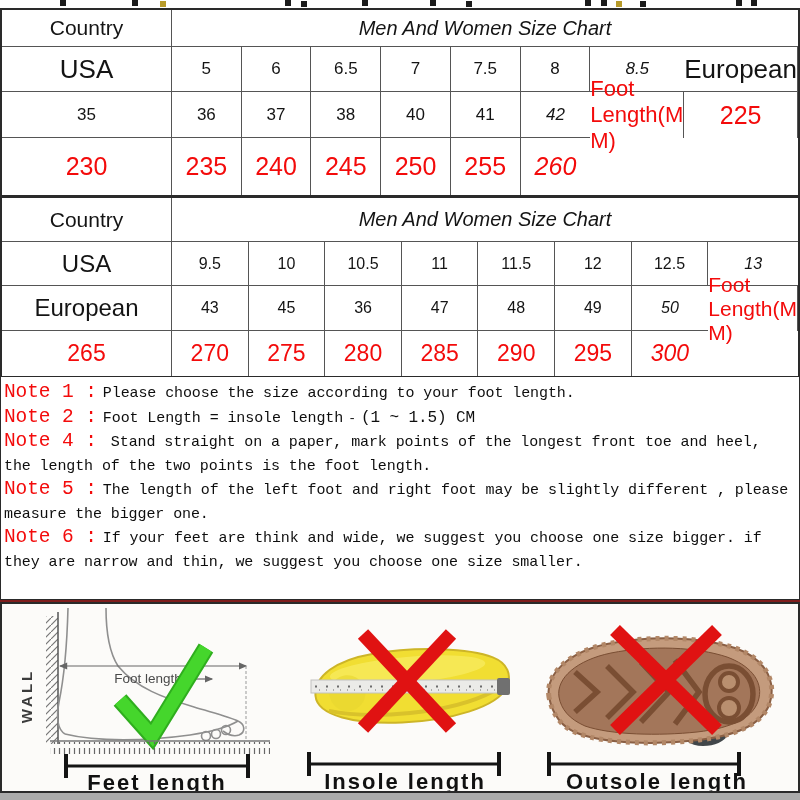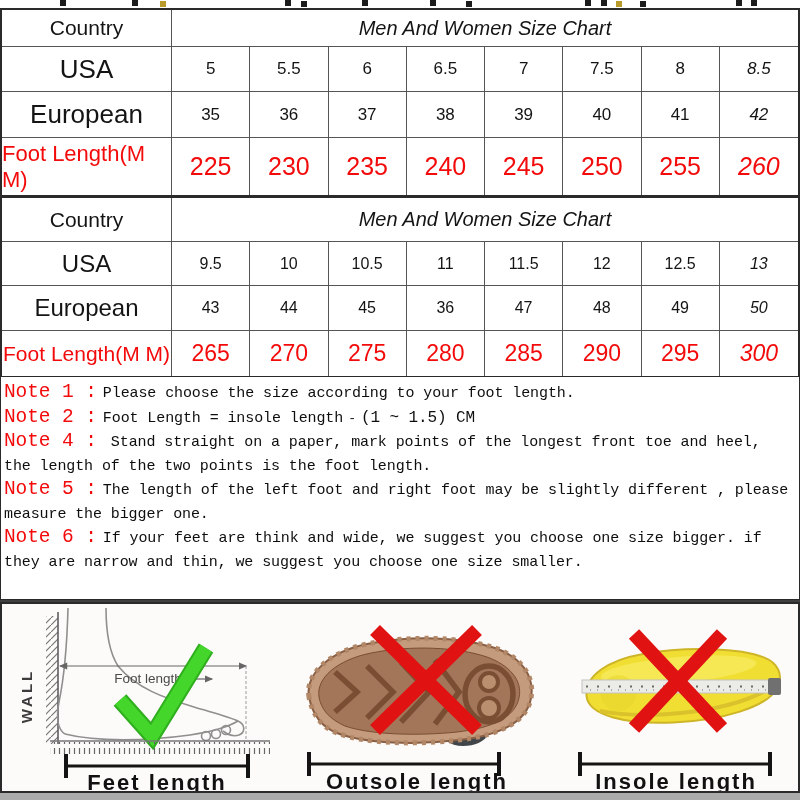--- a/index.html
+++ b/index.html
@@ -1,18 +1,18 @@
 <!DOCTYPE html>
 <html><head>
 <meta charset="utf-8">
 <style>
   * { box-sizing: border-box; margin: 0; padding: 0; }
   body { background:#ddd; }
   #stage {
-    position: relative; width: 800px; height: 800px; background:#404040;
+    position: relative; width: 800px; height: 800px; background:#7f1d1d;
     font-family: "Liberation Sans", sans-serif; overflow: hidden;
   }
   
   #topsliver { position:absolute; top:0; left:0; width:800px; height:8px; background:#fff; }
   .frag { position:absolute; top:0; left:60px; width:6px; height:6px; background:#1c1c1c;
     box-shadow: 72px 0 0 #1c1c1c, 225px 0 0 #1c1c1c, 241px 1px 0 #1c1c1c, 302px 0 0 #1c1c1c,
     100px 1px 0 #b89b2a, 370px 0 0 #1c1c1c, 406px 1px 0 #1c1c1c, 525px 0 0 #1c1c1c,
     541px 0 0 #1c1c1c, 556px 1px 0 #b89b2a, 580px 1px 0 #1c1c1c, 676px 0 0 #1c1c1c, 691px 0 0 #1c1c1c; }
 
   
@@ -63,34 +63,32 @@
     </div>
 
   <div id="tables">
 
     <div class="sizegrid t1">
       <div class="cell h-country">Country</div>
       <div class="cell h-title last">Men And Women Size Chart</div>
 
       <div class="cell lbl">USA</div>
       <div class="cell v">5</div>
-      <div class="cell v">5.5</div>
       <div class="cell v">6</div>
       <div class="cell v">6.5</div>
       <div class="cell v">7</div>
       <div class="cell v">7.5</div>
       <div class="cell v">8</div>
       <div class="cell v last">8.5</div>
 
       <div class="cell lbl">European</div>
       <div class="cell v">35</div>
       <div class="cell v">36</div>
       <div class="cell v">37</div>
       <div class="cell v">38</div>
-      <div class="cell v">39</div>
       <div class="cell v">40</div>
       <div class="cell v">41</div>
       <div class="cell v last">42</div>
 
       <div class="cell lblf">Foot Length(M M)</div>
       <div class="cell vr">225</div>
       <div class="cell vr">230</div>
       <div class="cell vr">235</div>
       <div class="cell vr">240</div>
       <div class="cell vr">245</div>
@@ -108,21 +106,20 @@
       <div class="cell v">10</div>
       <div class="cell v">10.5</div>
       <div class="cell v">11</div>
       <div class="cell v">11.5</div>
       <div class="cell v">12</div>
       <div class="cell v">12.5</div>
       <div class="cell v last">13</div>
 
       <div class="cell lbl">European</div>
       <div class="cell v">43</div>
-      <div class="cell v">44</div>
       <div class="cell v">45</div>
       <div class="cell v">36</div>
       <div class="cell v">47</div>
       <div class="cell v">48</div>
       <div class="cell v">49</div>
       <div class="cell v last">50</div>
 
       <div class="cell lblf">Foot Length(M M)</div>
       <div class="cell vr">265</div>
       <div class="cell vr">270</div>
@@ -184,20 +181,47 @@
         <g stroke="#141414">
           <line x1="64" y1="150" x2="64" y2="174" stroke-width="4"></line>
           <line x1="246" y1="150" x2="246" y2="174" stroke-width="4"></line>
           <line x1="62" y1="162" x2="248" y2="162" stroke-width="3"></line>
         </g>
         <text class="figlabel" x="155" y="186" text-anchor="middle">Feet length</text>
       </svg>
     </div>
 
     <div class="fig">
+      <svg width="240" height="187" viewBox="0 0 240 187">
+        <g transform="rotate(-5 120 82)">
+          <path d="M28,84 C28,64 52,50 88,47 C134,43 186,50 208,61 C222,68 226,80 219,92 C208,111 160,120 112,118 C66,116 28,104 28,84 Z" fill="#f1de32" stroke="#cdb527" stroke-width="2"></path>
+          <ellipse cx="122" cy="66" rx="78" ry="13" fill="#f8ec62" opacity="0.7"></ellipse>
+          <path d="M40,100 C80,112 160,114 205,95" fill="none" stroke="#d9c22b" stroke-width="4"></path>
+          <circle cx="60" cy="84" r="18" fill="#e8d52e" opacity="0.6"></circle>
+        </g>
+        <g>
+          <rect x="24" y="76" width="196" height="13" fill="#ebebe8" stroke="#c2c2bf" stroke-width="1"></rect>
+          <line x1="28" y1="82.5" x2="214" y2="82.5" stroke="#6b6b6b" stroke-width="2" stroke-dasharray="2,9"></line>
+          <line x1="32" y1="86" x2="210" y2="86" stroke="#9a9a96" stroke-width="1.4" stroke-dasharray="1,6"></line>
+          <rect x="210" y="74" width="13" height="17" rx="2" fill="#707070"></rect>
+        </g>
+        <g stroke="#e01212" stroke-width="14">
+          <line x1="76" y1="30" x2="164" y2="124"></line>
+          <line x1="164" y1="30" x2="76" y2="124"></line>
+        </g>
+        <g stroke="#141414">
+          <line x1="22" y1="148" x2="22" y2="172" stroke-width="4"></line>
+          <line x1="212" y1="148" x2="212" y2="172" stroke-width="4"></line>
+          <line x1="20" y1="160" x2="214" y2="160" stroke-width="3"></line>
+        </g>
+        <text class="figlabel" x="118" y="185" text-anchor="middle">Insole length</text>
+      </svg>
+    </div>
+
+    <div class="fig">
       <svg width="271" height="187" viewBox="0 0 271 187">
         <path d="M150,122 q24,16 52,8 q-8,12 -26,12 q-20,0 -26,-20 z" fill="#41464a"></path>
         <g>
           <path d="M22,93 C18,70 42,48 80,40 C125,31 175,33 208,44 C234,53 248,72 244,94 C240,117 214,131 172,136 C130,141 78,140 50,129 C32,122 25,108 22,93 Z" fill="#c49b7d" stroke="#8a5f44" stroke-width="2"></path>
           <path d="M22,93 C18,70 42,48 80,40 C125,31 175,33 208,44 C234,53 248,72 244,94 C240,117 214,131 172,136 C130,141 78,140 50,129 C32,122 25,108 22,93 Z" fill="none" stroke="#b28767" stroke-width="5" stroke-dasharray="4,5"></path>
           <path d="M32,93 C29,74 50,56 84,49 C124,41 170,43 200,53 C222,61 236,76 232,94 C228,113 206,124 170,128 C132,132 84,131 58,122 C42,115 34,105 32,93 Z" fill="#a3765a" stroke="#7a4e33" stroke-width="1"></path>
         </g>
         <g fill="none" stroke="#7a4e33" stroke-width="5.5">
           <path d="M48,68 L70,88 L48,108"></path>
           <path d="M80,62 L106,88 L80,114"></path>
@@ -212,43 +236,16 @@
           <line x1="190" y1="26" x2="88" y2="126"></line>
         </g>
         <g stroke="#141414">
           <line x1="22" y1="148" x2="22" y2="172" stroke-width="4"></line>
           <line x1="212" y1="148" x2="212" y2="172" stroke-width="4"></line>
           <line x1="20" y1="160" x2="214" y2="160" stroke-width="3"></line>
         </g>
         <text class="figlabel" x="130" y="185" text-anchor="middle">Outsole length</text>
       </svg>
     </div>
-
-    <div class="fig">
-      <svg width="240" height="187" viewBox="0 0 240 187">
-        <g transform="rotate(-5 120 82)">
-          <path d="M28,84 C28,64 52,50 88,47 C134,43 186,50 208,61 C222,68 226,80 219,92 C208,111 160,120 112,118 C66,116 28,104 28,84 Z" fill="#f1de32" stroke="#cdb527" stroke-width="2"></path>
-          <ellipse cx="122" cy="66" rx="78" ry="13" fill="#f8ec62" opacity="0.7"></ellipse>
-          <path d="M40,100 C80,112 160,114 205,95" fill="none" stroke="#d9c22b" stroke-width="4"></path>
-          <circle cx="60" cy="84" r="18" fill="#e8d52e" opacity="0.6"></circle>
-        </g>
-        <g>
-          <rect x="24" y="76" width="196" height="13" fill="#ebebe8" stroke="#c2c2bf" stroke-width="1"></rect>
-          <line x1="28" y1="82.5" x2="214" y2="82.5" stroke="#6b6b6b" stroke-width="2" stroke-dasharray="2,9"></line>
-          <line x1="32" y1="86" x2="210" y2="86" stroke="#9a9a96" stroke-width="1.4" stroke-dasharray="1,6"></line>
-          <rect x="210" y="74" width="13" height="17" rx="2" fill="#707070"></rect>
-        </g>
-        <g stroke="#e01212" stroke-width="14">
-          <line x1="76" y1="30" x2="164" y2="124"></line>
-          <line x1="164" y1="30" x2="76" y2="124"></line>
-        </g>
-        <g stroke="#141414">
-          <line x1="22" y1="148" x2="22" y2="172" stroke-width="4"></line>
-          <line x1="212" y1="148" x2="212" y2="172" stroke-width="4"></line>
-          <line x1="20" y1="160" x2="214" y2="160" stroke-width="3"></line>
-        </g>
-        <text class="figlabel" x="118" y="185" text-anchor="middle">Insole length</text>
-      </svg>
-    </div>
   </div>
 
   <div id="strip"></div>
 </div>
 
 </body></html>

